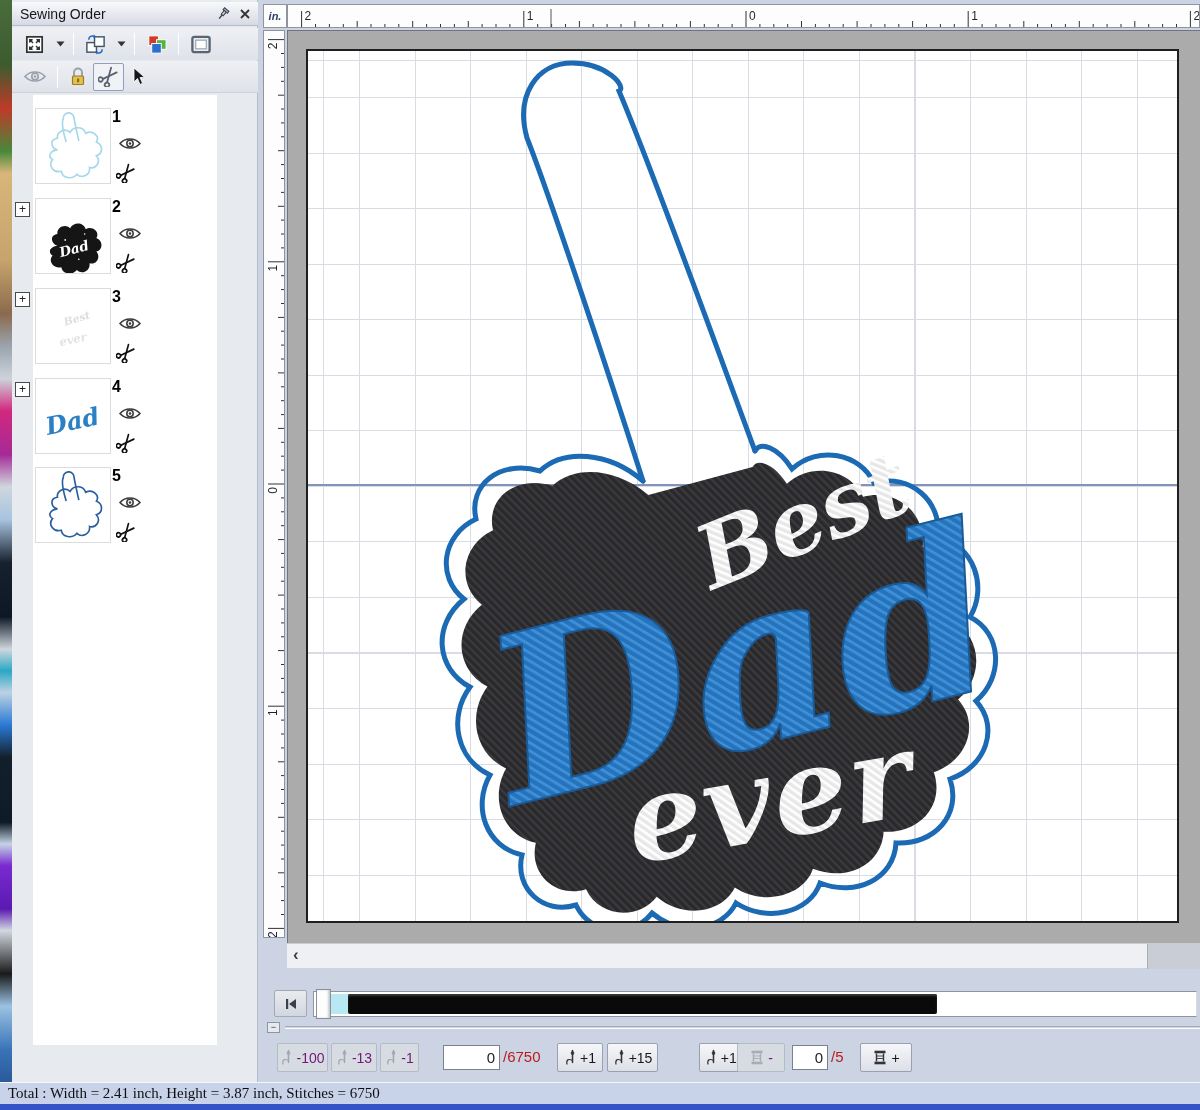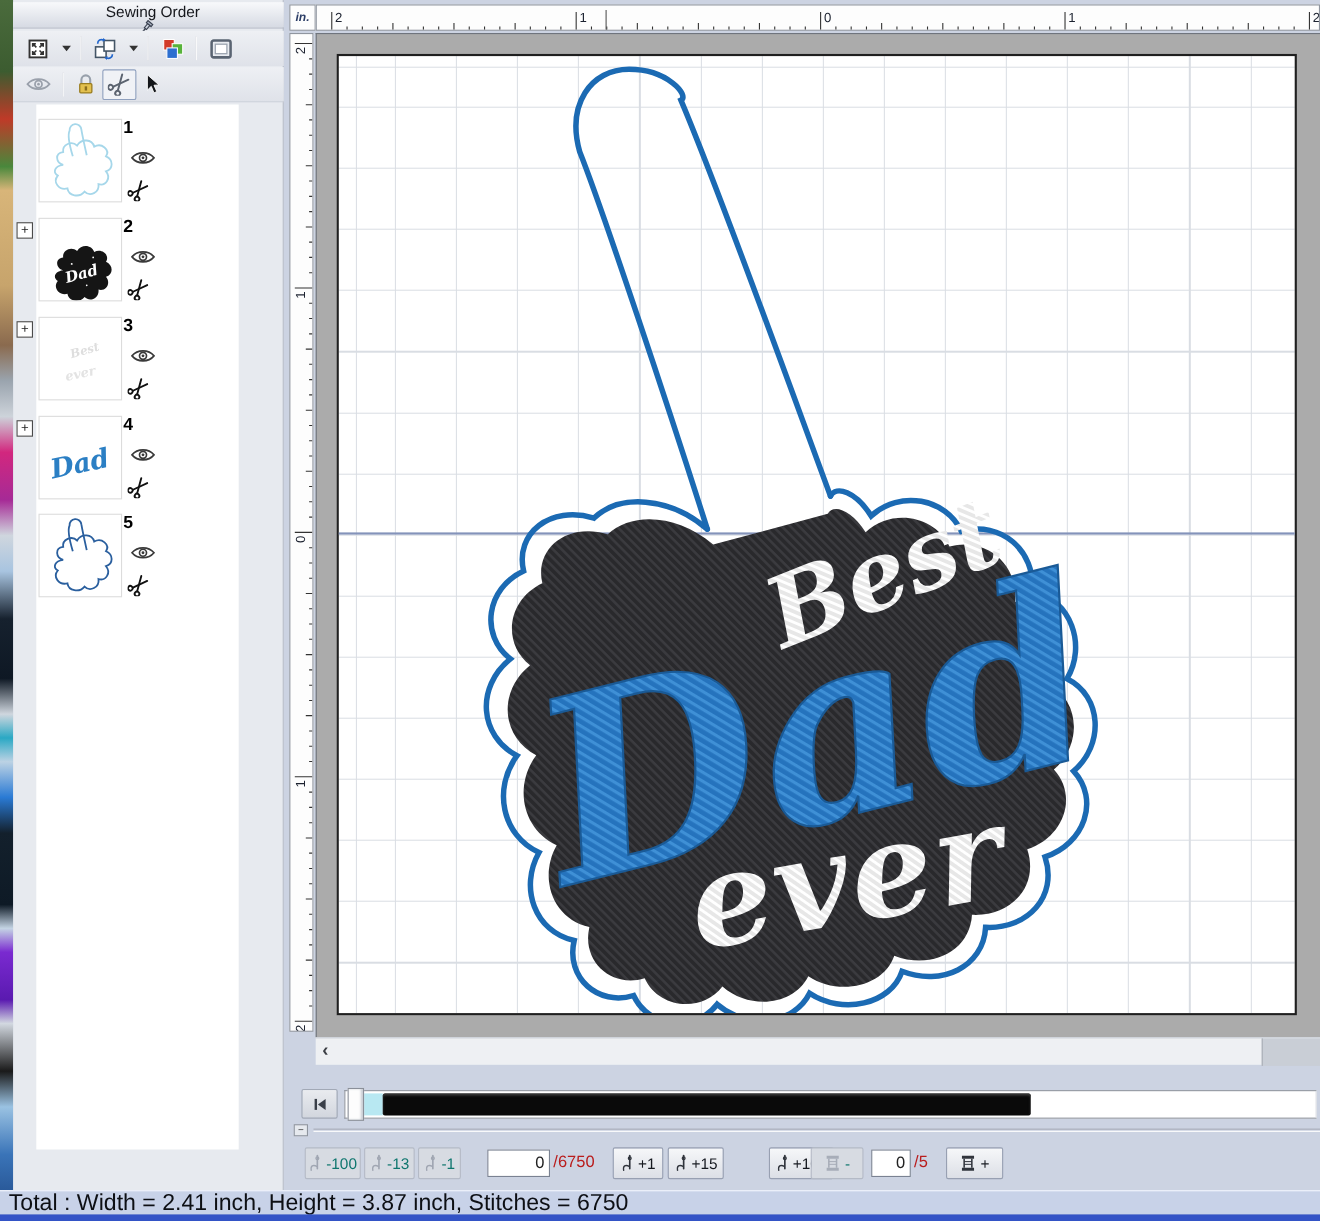--- a/index.html
+++ b/index.html
@@ -14,21 +14,21 @@
       #8a6a4e 29%, #9aa4ae 32%, #cdd3da 35%, #d2277e 38%, #a62a96 42%, #cfd6de 45%,
       #a8c4e0 48%, #16212e 52%, #0e1824 57%, #cfd6de 60%, #2aa8c4 62%, #bcd2e4 64%,
       #2a7ad4 67%, #13202c 70%, #0e1a26 76%, #c4d4e4 78%, #7a2ad0 80%, #5a1ab0 84%,
       #d2d8e0 86%, #1a1a1a 90%, #9ac2e2 93%, #3a74b8 97%, #2a5a9a 100%); }
 
   
   .panel { position:absolute; left:12px; top:0; width:246px; height:1082px;
     background:#e7eaef; border-right:1px solid #b7bcc8; }
   .panel-titlebar { position:absolute; left:0; top:2px; width:246px; height:24px;
     background:linear-gradient(#f8f9fb,#d6dae3); border-bottom:1px solid #b7bcc8;
-    display:flex; align-items:center;flex-direction:column; }
+    display:flex; align-items:center; }
   .panel-title { font-size:14px; color:#15171c; padding-left:8px; flex:1; }
   .tbtn { width:18px; height:18px; display:flex; align-items:center; justify-content:center; margin-right:4px; cursor:default; }
   .panel-toolbar { position:absolute; left:0; width:246px; height:32px;
     background:linear-gradient(#eef0f4,#dfe2e9); display:flex; align-items:center; padding-left:6px; }
   .ptb1 { top:28px; } .ptb2 { top:61px; border-bottom:1px solid #cdd1da;}
   .icon-btn { height:28px; display:flex; align-items:center; justify-content:center; padding:0 4px; border:1px solid transparent; }
   .icon-btn.pressed { background:#f0f2f6; border:1px solid #8fa0be; border-radius:2px; }
   .drop { margin-left:2px; padding:0 2px; }
   .tb-sep { width:1px; height:22px; background:#b9bdc7; border-right:1px solid #fff; margin:0 5px; }
   .list-bg { position:absolute; left:21px; top:95px; width:184px; height:950px; background:#fff; }
@@ -75,29 +75,29 @@
     border:1px solid #8a8f99; box-shadow: inset -2px 0 2px #c9cdd4; }
   .splitter-box { position:absolute; left:267px; top:1022px; width:13px; height:11px; background:#e6e9ee;
     border:1px solid #8f959f; font-size:9px; line-height:8px; text-align:center; color:#333; }
   .splitter-line { position:absolute; left:285px; top:1026px; width:915px; height:3px;
     border-top:1px solid #a7acb8; border-bottom:1px solid #fdfdfd; }
 
   
   .nav-btn { position:absolute; top:1043px; height:29px; display:flex; align-items:center; justify-content:center;
     gap:3px; font-size:14px; color:#15181f; background:linear-gradient(#f6f7f9,#dcdfe6);
     border:1px solid #98a0b2; border-radius:2px; font-family:inherit; }
-  .nav-btn.disabled { color:#0f766e; background:#d7dbe2; border-color:#b4bac6; }
+  .nav-btn.disabled { color:#701a75; background:#d7dbe2; border-color:#b4bac6; }
   .nav-input { position:absolute; top:1045px; height:25px; border:1px solid #7a8292; background:#fff;
     font-size:15px; color:#222; text-align:right; padding-right:4px; font-family:inherit; }
   .nav-label { position:absolute; top:1048px; font-size:15px; color:#b91c1c; }
 
   
   .statusbar { position:absolute; left:0; top:1082px; width:1200px; height:22px; background:#c8d2e8;
     border-top:1px solid #f4f7fd; display:flex; align-items:center; }
-  .statusbar span { font-size:21px; color:#0d0f14; padding-left:8px; }
+  .statusbar span { font-size:15px; color:#0d0f14; padding-left:8px;font-family:Liberation Serif, serif; }
   .bottom-strip { position:absolute; left:0; top:1104px; width:1200px; height:6px; background:#3353c6; }
 </style>
 </head>
 <body>
 
 <div class="screen">
 
   <div class="desktop-strip"></div>
 
   <div class="panel">

